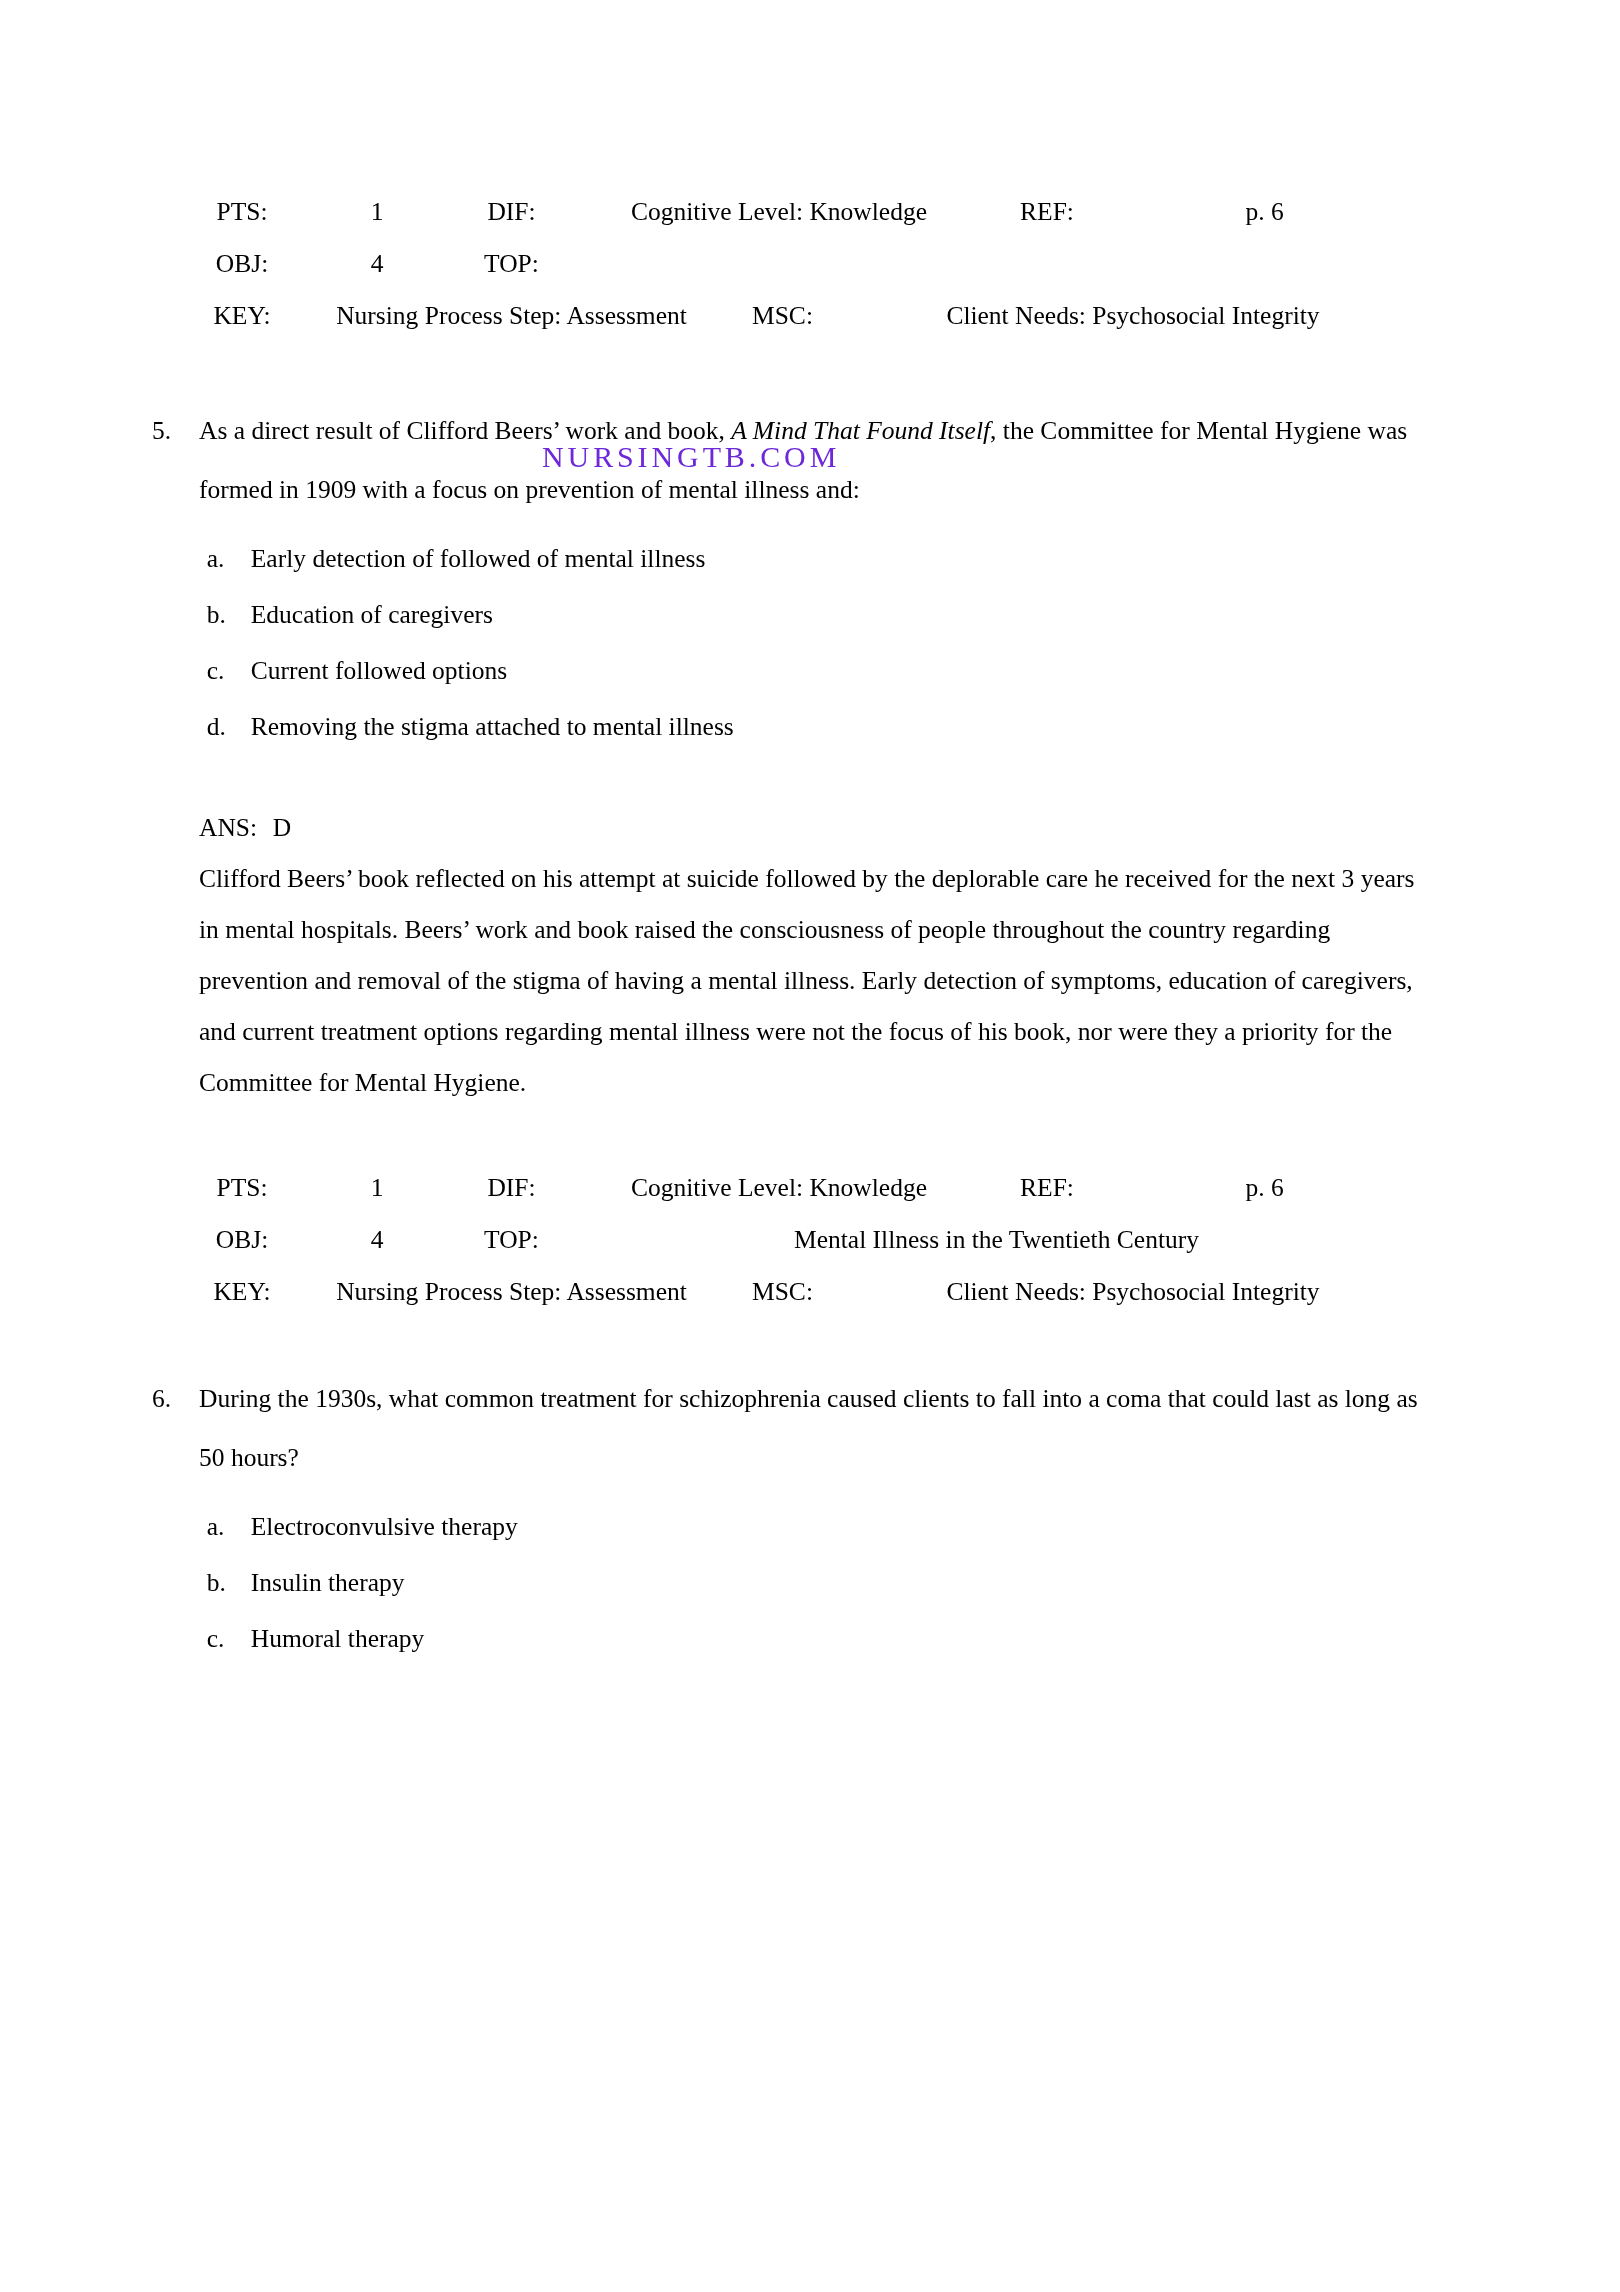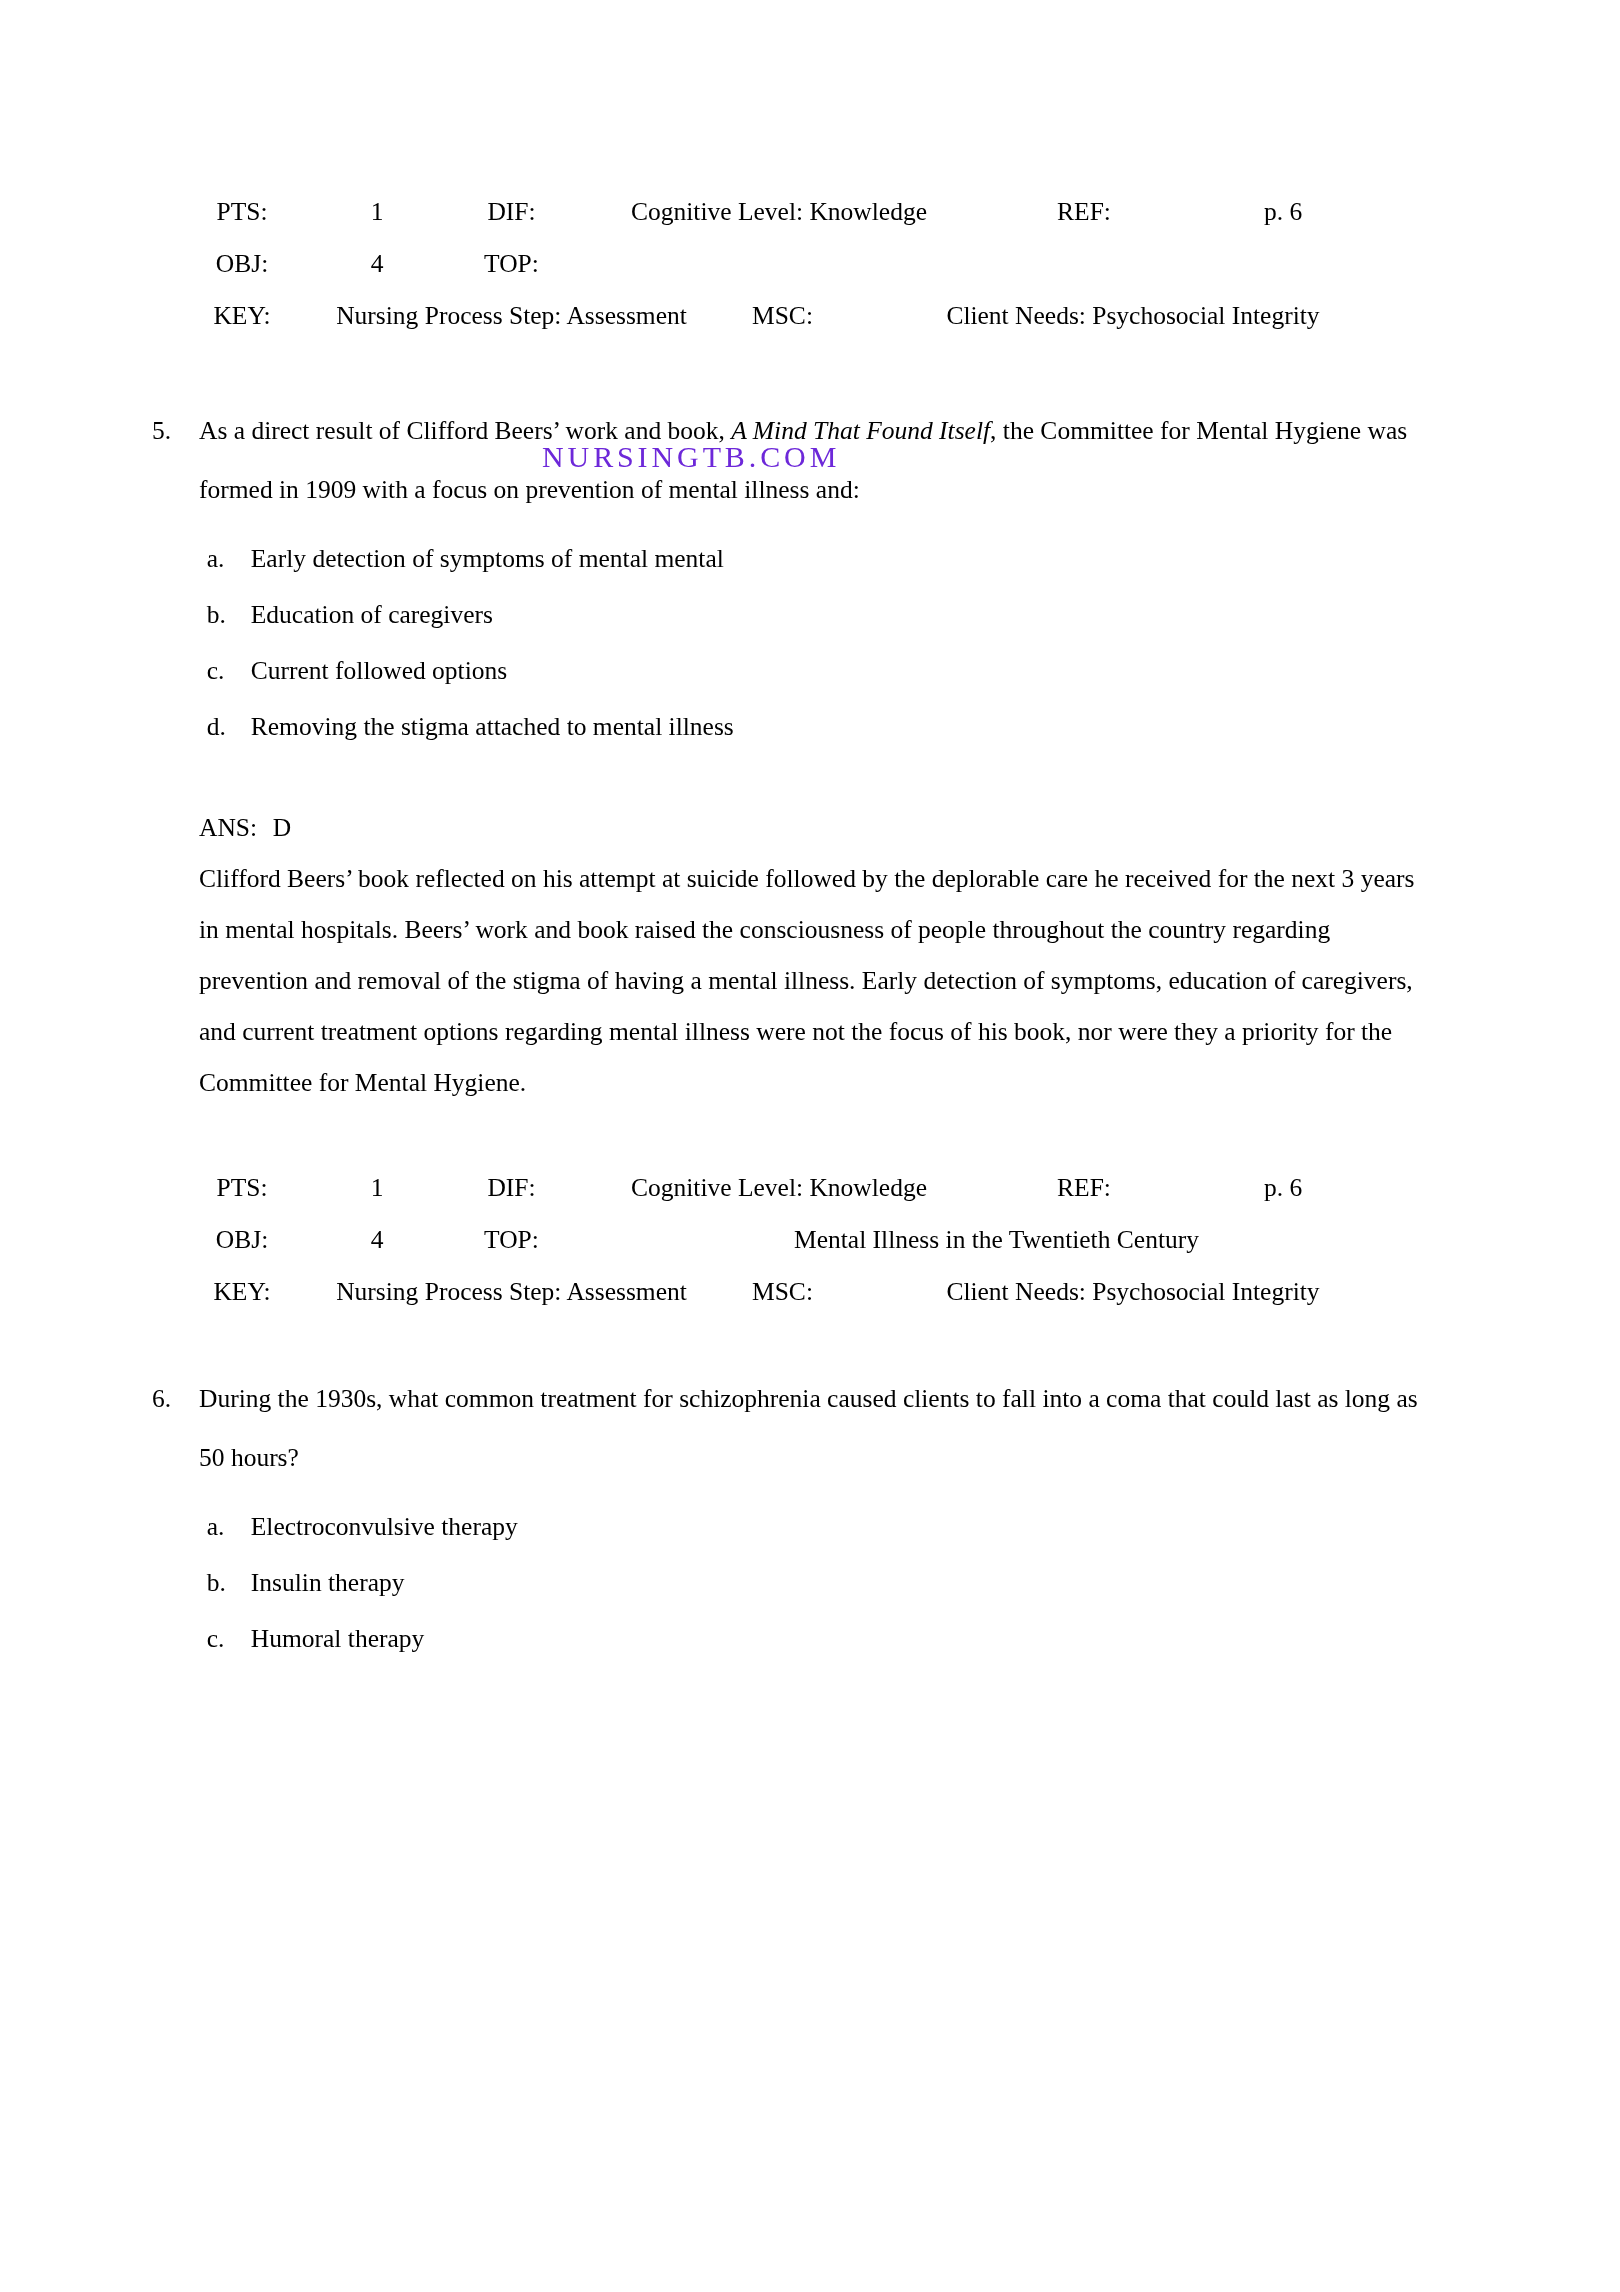--- a/index.html
+++ b/index.html
@@ -25,21 +25,21 @@
   }
 
   
   .meta-block { line-height: 52px; }
   .meta-row { display: flex; text-align: center; }
   .m-cell { flex: 0 0 auto; white-space: nowrap; }
   .w-lab1 { width: 86px; }
   .w-val1 { width: 184px; }
   .w-lab2 { width: 85px; font-family: Liberation Serif, serif; }
   .w-val2 { width: 450px; }
-  .w-lab3 { width: 86px; margin-left: 37px; }
+  .w-lab3 { width: 86px; }
   .w-key  { width: 86px; }
   .w-keyval { width: 453px; }
   .w-msc  { width: 89px; }
   .m-rest { flex: 1 1 auto; white-space: nowrap; }
 
   
   .question { position: relative; }
   .q-num {
     position: absolute;
     left: -47px;
@@ -108,21 +108,21 @@
 
     <div class="question mt-q5">
       <span class="q-num">5.</span>
       <div class="q-text">
         <span class="watermark">NURSINGTB.COM</span>
         <span class="seg">As a direct result of Clifford Beers’ work and book, </span><span class="seg italic">A Mind That Found Itself</span><span class="seg">, the Committee for Mental Hygiene was formed in 1909 with a focus on prevention of mental illness and:</span>
       </div>
       <div class="options">
         <div class="opt">
           <span class="opt-letter">a.</span>
-          <span class="opt-text">Early detection of symptoms of mental mental</span>
+          <span class="opt-text">Early detection of followed of mental illness</span>
         </div>
         <div class="opt">
           <span class="opt-letter">b.</span>
           <span class="opt-text">Education of caregivers</span>
         </div>
         <div class="opt">
           <span class="opt-letter">c.</span>
           <span class="opt-text">Current followed options</span>
         </div>
         <div class="opt">

